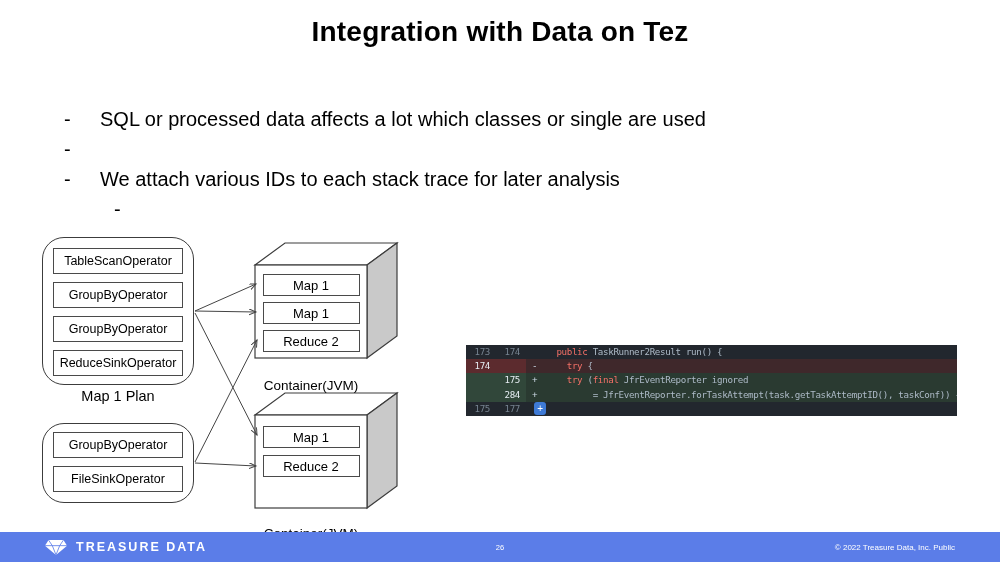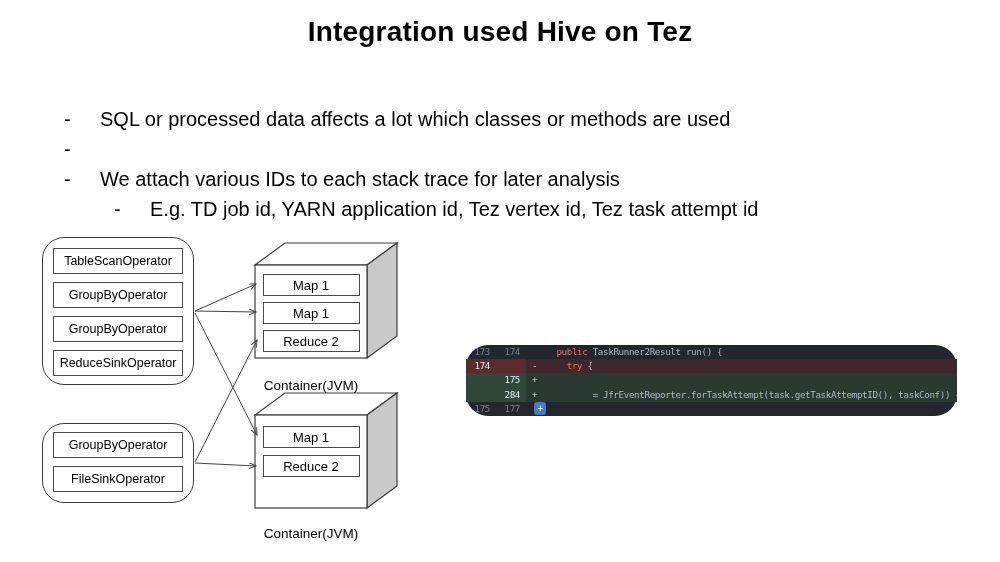--- a/index.html
+++ b/index.html
@@ -32,21 +32,21 @@
   .tasks1{top:265px;padding-top:9px;gap:6px;}
   .tasks2{top:415px;padding-top:11px;gap:7px;}
   .task-box{width:97px;height:22px;border:1px solid #4a4a4a;background:#fff;box-sizing:border-box;
             display:flex;align-items:center;justify-content:center;font-size:13px;flex:none;}
   .container-label{position:absolute;left:240px;width:142px;text-align:center;font-size:13.5px;margin-top:12px;}
   .container-label.c1{top:366px;}
   .container-label.c2{top:514px;}
 
   
   .diff{position:absolute;left:466px;top:345px;width:491px;height:71px;background:#22272e;
-        font-family:"DejaVu Sans Mono",monospace;font-size:9.2px;letter-spacing:-0.35px;border-radius:22px;}
+        font-family:"DejaVu Sans Mono",monospace;font-size:9.2px;letter-spacing:-0.35px;}
   .diff-row{display:flex;height:14.2px;line-height:14.2px;align-items:center;}
   .diff-row .num{flex:none;width:30px;text-align:right;padding-right:6px;box-sizing:border-box;
                  color:#768390;height:100%;}
   .diff-row .marker{flex:none;width:20px;padding-left:6px;box-sizing:border-box;color:#cdd9e5;
                     display:flex;align-items:center;}
   .diff-row .code{flex:1;white-space:pre;overflow:hidden;color:#adbac7;}
   .row-del{background:#3f282b;}
   .row-del .num{background:#5c2b2e;color:#e6edf3;}
   .row-add{background:#2a3a31;}
   .row-add .num{background:#31473a;color:#e6edf3;}
@@ -63,37 +63,36 @@
   .brand{display:flex;align-items:center;padding-left:44px;}
   .brand-text{color:#fff;font-size:12.5px;font-weight:bold;letter-spacing:2px;margin-left:8px;}
   .page-num{position:absolute;left:0;right:0;text-align:center;color:#fff;font-size:7.5px;}
   .copyright{position:absolute;right:45px;color:#fff;font-size:8px;}
 </style>
 </head>
 <body>
 
 <div class="slide">
 
-  <div class="title">Integration used Hive on Tez</div>
+  <div class="title">Integration with Data on Tez</div>
 
   <div class="bullets">
     <div class="bullet l1">
       <span class="dash">-</span>
-      <span>SQL or processed data affects a lot which classes or methods are used</span>
+      <span>SQL or processed data affects a lot which classes or single are used</span>
     </div>
     <div class="bullet l1">
       <span class="dash">-</span>
     </div>
     <div class="bullet l1">
       <span class="dash">-</span>
       <span>We attach various IDs to each stack trace for later analysis</span>
     </div>
     <div class="bullet l2">
       <span class="dash">-</span>
-      <span>E.g. TD job id, YARN application id, Tez vertex id, Tez task attempt id</span>
     </div>
   </div>
 
   <svg class="diagram-svg" viewBox="0 0 1000 562">
     <defs>
       <marker id="arrow" markerWidth="9" markerHeight="8" refX="7" refY="3" orient="auto" markerUnits="userSpaceOnUse">
         <path d="M0,0 L7,3 L0,6" fill="none" stroke="#444" stroke-width="1"></path>
       </marker>
     </defs>
 
@@ -117,20 +116,21 @@
       <line x1="195" y1="463" x2="256" y2="466" marker-end="url(#arrow)"></line>
     </g>
   </svg>
 
   <div class="plan plan1">
       <div class="op-box">TableScanOperator</div>
       <div class="op-box">GroupByOperator</div>
       <div class="op-box">GroupByOperator</div>
       <div class="op-box">ReduceSinkOperator</div>
     </div>
+  <div class="plan-label p1">Map 1 Plan</div>
 
   <div class="plan plan2">
       <div class="op-box">GroupByOperator</div>
       <div class="op-box">FileSinkOperator</div>
     </div>
 
   <div class="tasks tasks1">
       <div class="task-box">Map 1</div>
       <div class="task-box">Map 1</div>
       <div class="task-box">Reduce 2</div>
@@ -153,30 +153,48 @@
       <div class="diff-row row-del">
         <span class="num">174</span>
         <span class="num"></span>
         <span class="marker">-</span>
         <span class="code"><span class="seg-fg">    </span><span class="seg-kw">try</span><span class="seg-fg"> {</span></span>
       </div>
       <div class="diff-row row-add">
         <span class="num"></span>
         <span class="num">175</span>
         <span class="marker">+</span>
+        <span class="code"><span class="seg-fg">    </span><span class="seg-kw">try</span><span class="seg-fg"> (</span><span class="seg-kw">final</span><span class="seg-fg"> JfrEventReporter ignored</span></span>
       </div>
       <div class="diff-row row-add">
         <span class="num"></span>
         <span class="num">284</span>
         <span class="marker">+</span>
         <span class="code"><span class="seg-fg">         = JfrEventReporter.forTaskAttempt(task.getTaskAttemptID(), taskConf)) {</span></span>
       </div>
       <div class="diff-row row-context">
         <span class="num">175</span>
         <span class="num">177</span>
         <span class="marker">
           <span class="expand-btn">+</span>
         </span>
       </div>
     </div>
 
+  <div class="footer">
+    <div class="brand">
+      <svg width="24" height="17" viewBox="0 0 26 18">
+        <polygon points="5,1 21,1 25,7 13,17 1,7" fill="#ffffff"></polygon>
+        <g stroke="#5b7de8" stroke-width="0.9" fill="none">
+          <line x1="1" y1="7" x2="25" y2="7"></line>
+          <line x1="5" y1="1" x2="9" y2="7"></line>
+          <line x1="21" y1="1" x2="17" y2="7"></line>
+          <line x1="9" y1="7" x2="13" y2="17"></line>
+          <line x1="17" y1="7" x2="13" y2="17"></line>
+        </g>
+      </svg>
+      <span class="brand-text">TREASURE DATA</span>
+    </div>
+    <div class="page-num">26</div>
+    <div class="copyright">© 2022 Treasure Data, Inc. Public</div>
+  </div>
 
 </div>
 
 </body></html>

